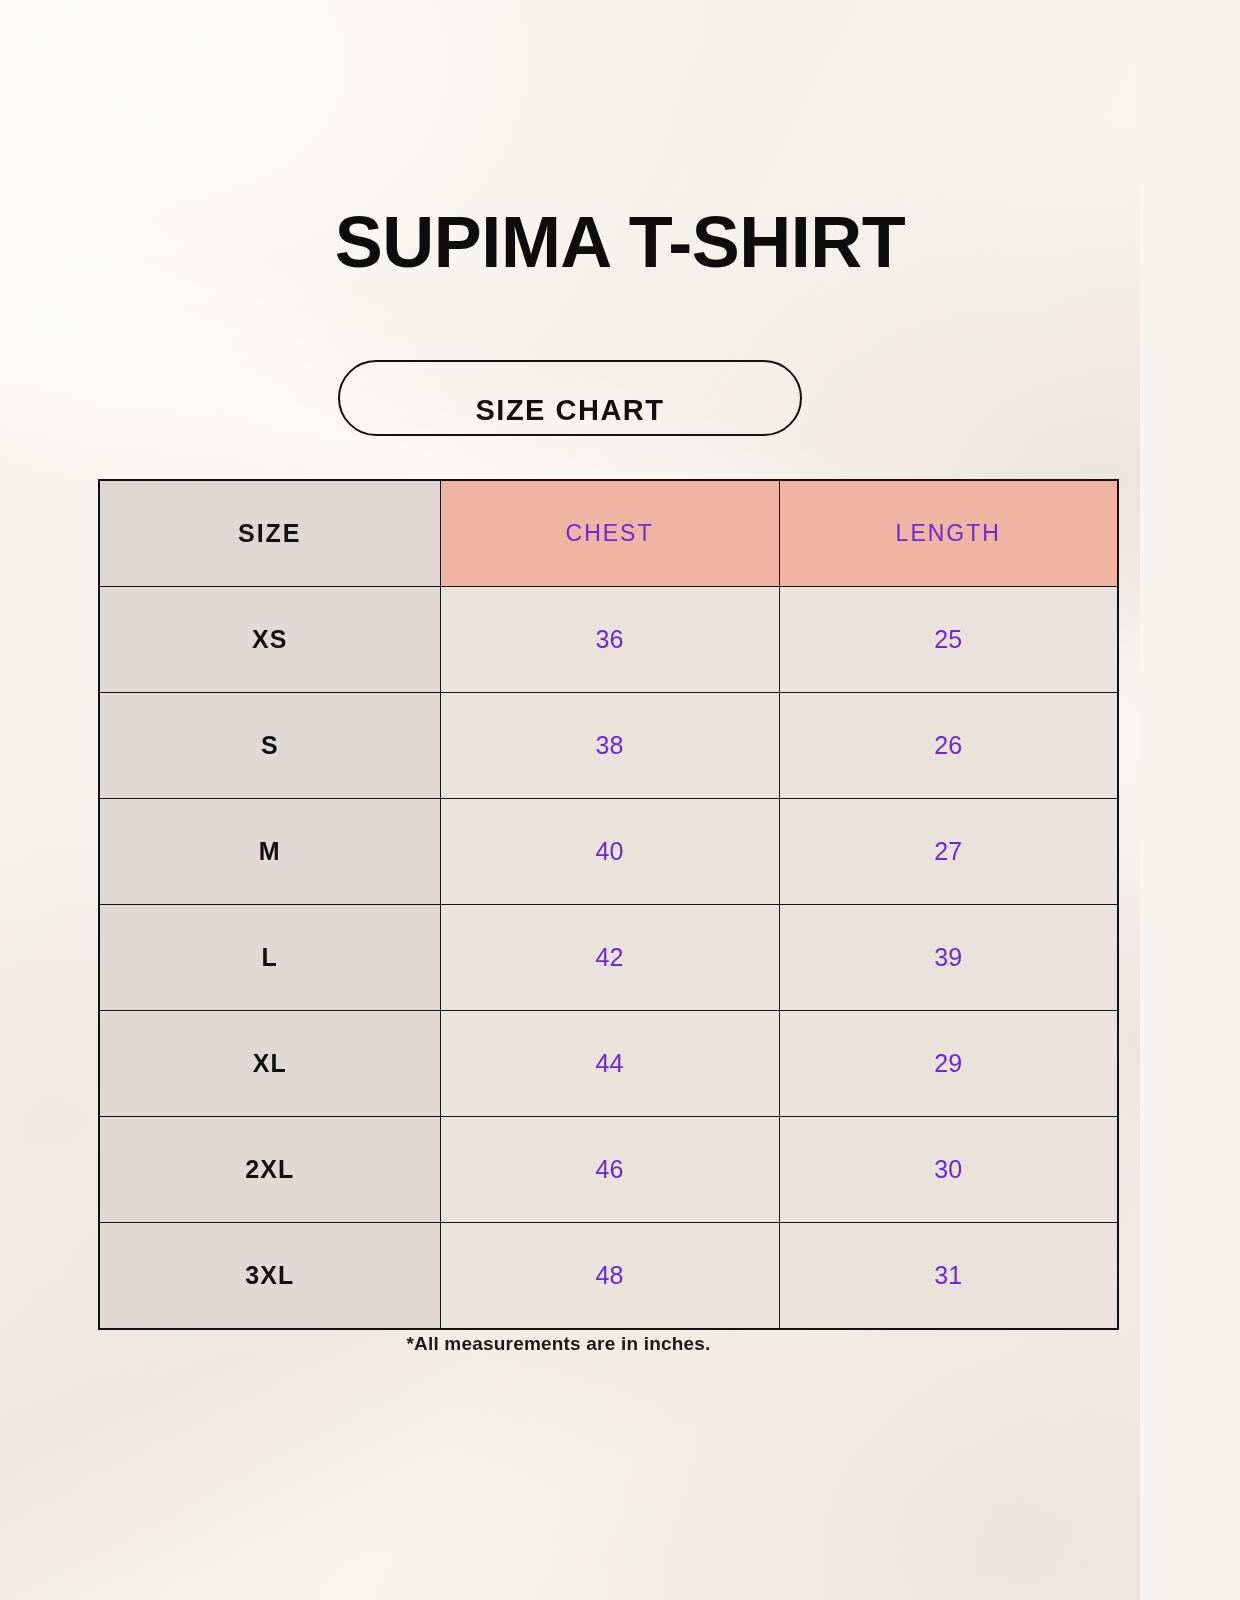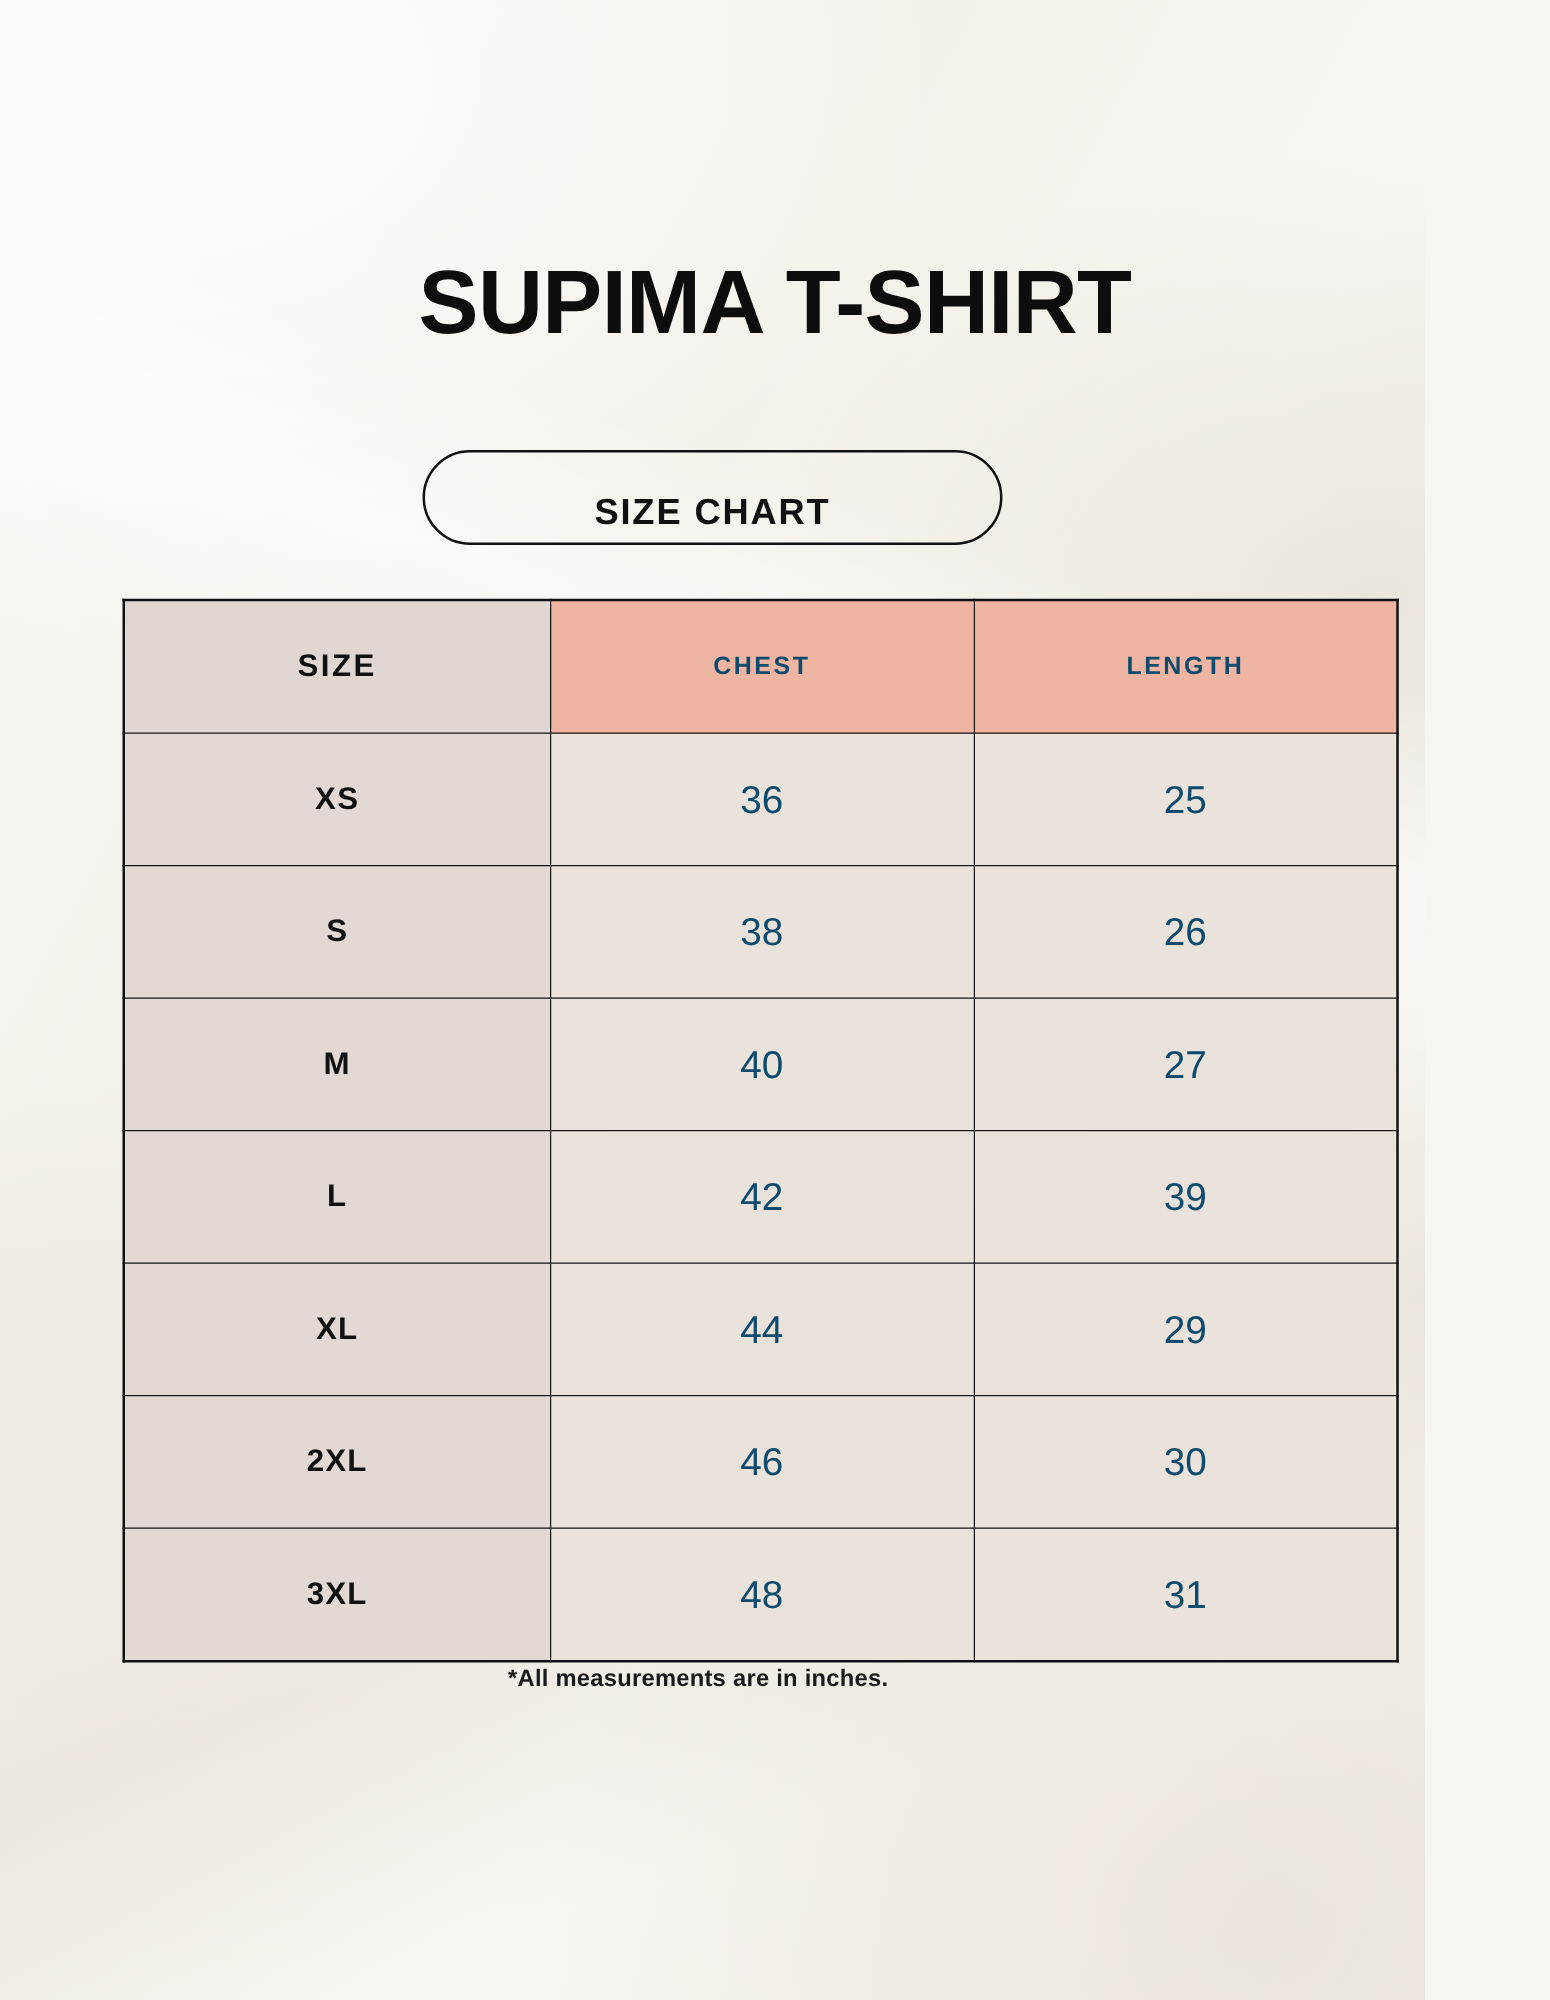--- a/index.html
+++ b/index.html
@@ -104,37 +104,37 @@
   }
   th.head-size {
     background: #e0d6d2;
     font-size: 25px;
     font-weight: bold;
     letter-spacing: 2px;
     color: #111111;
   }
   th.head-meas {
     background: #f0b4a2;
-    font-size: 20px;
-    font-weight: bold;
+    font-size: 23px;
+    font-weight: normal;
     letter-spacing: 2px;
-    color: #0c4a6e;
+    color: #6d28d9;
   }
   td.cell-size {
     background: #e2d9d5;
     font-size: 25px;
     font-weight: bold;
     letter-spacing: 1px;
     color: #111111;
   }
   td.cell-val {
     background: #eae3db;
-    font-size: 31px;
+    font-size: 25px;
     font-weight: normal;
-    color: #0c4a6e;
+    color: #6d28d9;
     margin-top: 16px;
   }
 
   .footnote {
     position: absolute;
     top: 1333px;
     left: 0;
     width: 1117px;
     text-align: center;
     font-size: 19px;

